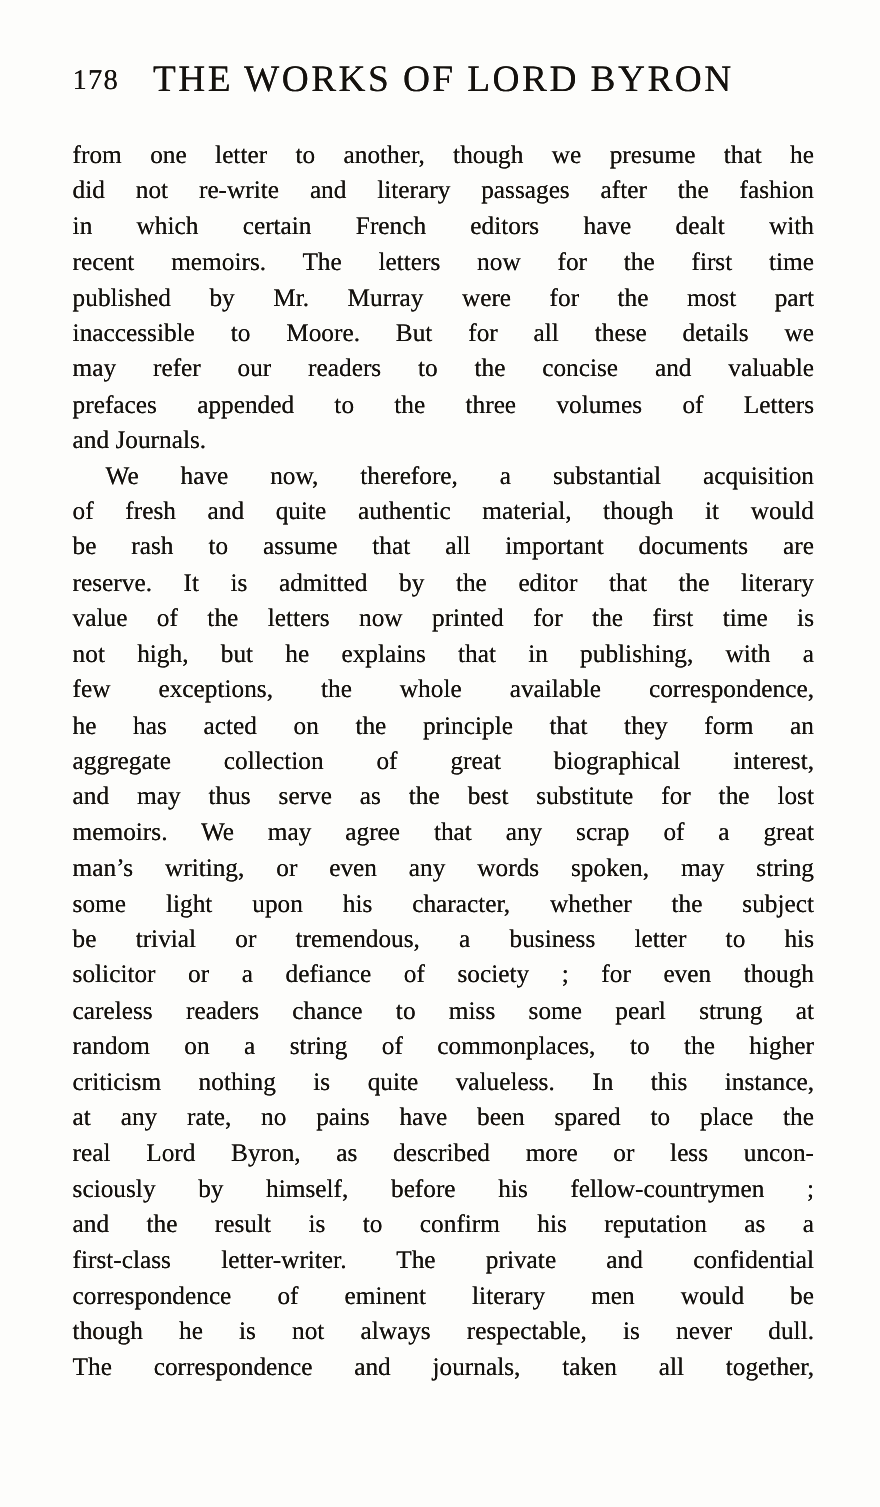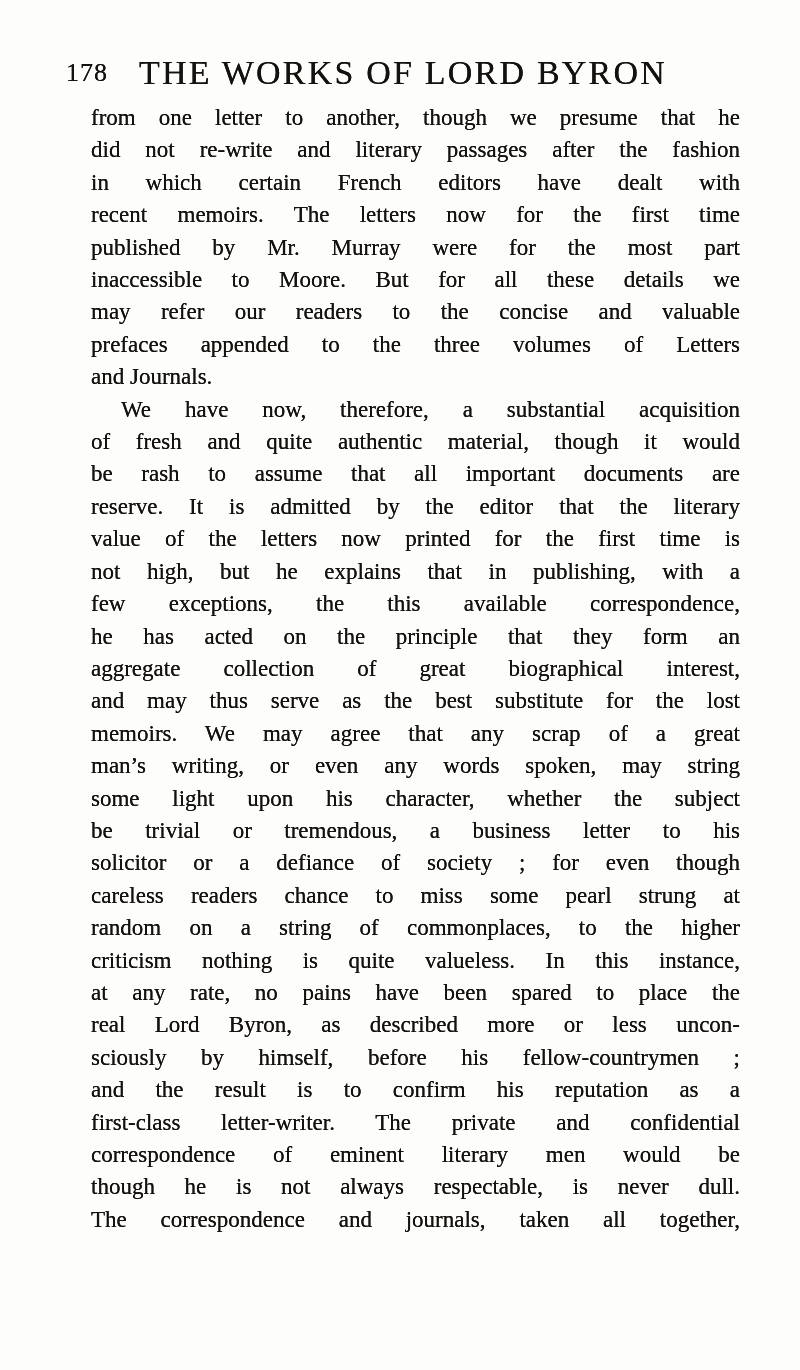--- a/index.html
+++ b/index.html
@@ -12,21 +12,21 @@
     color: #15120e;
     font-family: "Liberation Serif", "DejaVu Serif", serif;
     box-sizing: border-box;
     padding: 54px 60px 0 66px;
     text-shadow: 0 0 0.45px currentColor; 
     overflow: hidden;
   }
   .running-head {
     position: relative;
     height: 38px;
-    margin-bottom: 10px;
+    margin-bottom: 33px;
   }
   .pagenum {
     position: absolute;
     left: 0;
     top: 4px;
     font-size: 26px;
     letter-spacing: 1px;
   }
   .title {
     display: block;
@@ -35,21 +35,20 @@
     letter-spacing: 2.2px;
     white-space: nowrap;
   }
   .page-body {
     font-size: 23px;
     line-height: 32.4px;
   }
   .line {
     text-align: justify;
     text-align-last: justify;
-    margin-left: 25px;
   }
   .line.para-end {
     text-align-last: left;
   }
   .line.indent {
     text-indent: 30px;
   }
 </style>
 </head>
 <body>
@@ -68,21 +67,21 @@
       <div class="line">inaccessible to Moore.  But for all these details we</div>
       <div class="line">may refer our readers to the concise and valuable</div>
       <div class="line">prefaces appended to the three volumes of Letters</div>
       <div class="line para-end">and Journals.</div>
       <div class="line indent">We have now, therefore, a substantial acquisition</div>
       <div class="line">of fresh and quite authentic material, though it would</div>
       <div class="line">be rash to assume that all important documents are</div>
       <div class="line">reserve.  It is admitted by the editor that the literary</div>
       <div class="line">value of the letters now printed for the first time is</div>
       <div class="line">not high, but he explains that in publishing, with a</div>
-      <div class="line">few exceptions, the this available correspondence,</div>
+      <div class="line">few exceptions, the whole available correspondence,</div>
       <div class="line">he has acted on the principle that they form an</div>
       <div class="line">aggregate collection of great biographical interest,</div>
       <div class="line">and may thus serve as the best substitute for the lost</div>
       <div class="line">memoirs.  We may agree that any scrap of a great</div>
       <div class="line">man’s writing, or even any words spoken, may string</div>
       <div class="line">some light upon his character, whether the subject</div>
       <div class="line">be trivial or tremendous, a business letter to his</div>
       <div class="line">solicitor or a defiance of society ; for even though</div>
       <div class="line">careless readers chance to miss some pearl strung at</div>
       <div class="line">random on a string of commonplaces, to the higher</div>

